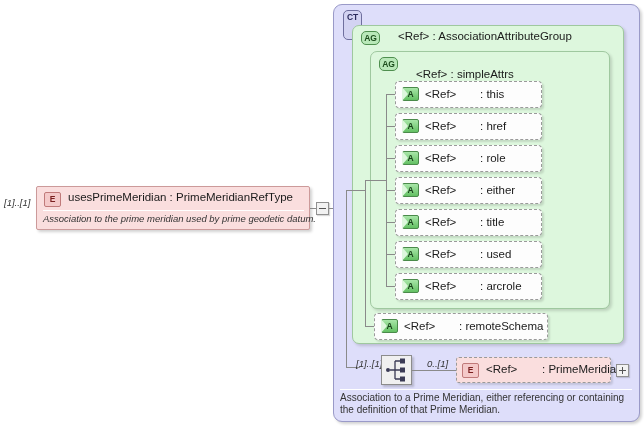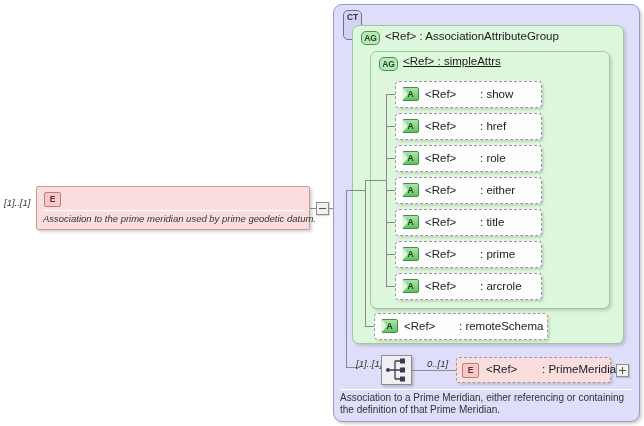--- a/index.html
+++ b/index.html
@@ -31,21 +31,21 @@
   
   .ag-box{
     background:#ddf7dd;
     border:1px solid #9fc89f;
     border-radius:7px;
     box-shadow:2px 2px 3px rgba(0,0,0,.15);
   }
   .ag1{left:352px;top:25px;width:272px;height:319px;}
   .ag2{left:370px;top:51px;width:240px;height:258px;}
   .ag-title{
-    position:absolute;font-size:11.5px;color:#1a1a1a;white-space:nowrap;
+    position:absolute;font-size:11.5px;color:#1a1a1a;white-space:nowrap;margin-left:13px;
   }
 
   
   .badge{
     position:absolute;box-sizing:border-box;
     font-size:8.5px;font-weight:bold;
     text-align:center;line-height:12px;
     letter-spacing:-.2px;
   }
   .badge-ct{
@@ -175,20 +175,21 @@
 </style>
 </head>
 <body>
 
 <div class="canvas">
 
   <div class="card" style="left:4px;top:197px;">[1]..[1]</div>
 
   <div class="main-elem">
     <div class="badge badge-e">E</div>
+    <div class="main-elem-title">usesPrimeMeridian : PrimeMeridianRefType</div>
     <div class="main-elem-rule"></div>
     <div class="main-elem-doc">Association to the prime meridian used by prime geodetic datum.</div>
   </div>
 
   <div class="line hline" style="left:310px;top:208px;width:7px;"></div>
   <div class="togglebox" style="left:316px;top:202px;">
     <i class="tb-h"></i>
   </div>
   <div class="line hline" style="left:329px;top:208px;width:17px;"></div>
 
@@ -196,27 +197,27 @@
     <div class="badge badge-ct" style="left:9px;top:5px;">CT</div>
   </div>
 
   <div class="box ag-box ag1">
     <div class="badge badge-ag" style="left:8px;top:5px;">AG</div>
     <div class="ag-title" style="left:32px;top:4px;">&lt;Ref&gt;      : AssociationAttributeGroup</div>
   </div>
 
   <div class="box ag-box ag2">
     <div class="badge badge-ag" style="left:8px;top:5px;">AG</div>
-    <div class="ag-title" style="left:32px;top:3px;text-decoration:underline;">&lt;Ref&gt;      : simpleAttrs</div>
+    <div class="ag-title" style="left:32px;top:16px;">&lt;Ref&gt;      : simpleAttrs</div>
   </div>
 
   <div class="attr-row" style="left:395px;top:81px;width:147px;">
     <div class="badge badge-a">A</div>
     <div class="attr-ref">&lt;Ref&gt;</div>
-    <div class="attr-name">: show</div>
+    <div class="attr-name">: this</div>
   </div>
 
   <div class="attr-row" style="left:395px;top:113px;width:147px;">
     <div class="badge badge-a">A</div>
     <div class="attr-ref">&lt;Ref&gt;</div>
     <div class="attr-name">: href</div>
   </div>
 
   <div class="attr-row" style="left:395px;top:145px;width:147px;">
     <div class="badge badge-a">A</div>
@@ -232,21 +233,21 @@
 
   <div class="attr-row" style="left:395px;top:209px;width:147px;">
     <div class="badge badge-a">A</div>
     <div class="attr-ref">&lt;Ref&gt;</div>
     <div class="attr-name">: title</div>
   </div>
 
   <div class="attr-row" style="left:395px;top:241px;width:147px;">
     <div class="badge badge-a">A</div>
     <div class="attr-ref">&lt;Ref&gt;</div>
-    <div class="attr-name">: prime</div>
+    <div class="attr-name">: used</div>
   </div>
 
   <div class="attr-row" style="left:395px;top:273px;width:147px;">
     <div class="badge badge-a">A</div>
     <div class="attr-ref">&lt;Ref&gt;</div>
     <div class="attr-name">: arcrole</div>
   </div>
 
   <div class="attr-row" style="left:374px;top:313px;width:174px;">
     <div class="badge badge-a">A</div>

